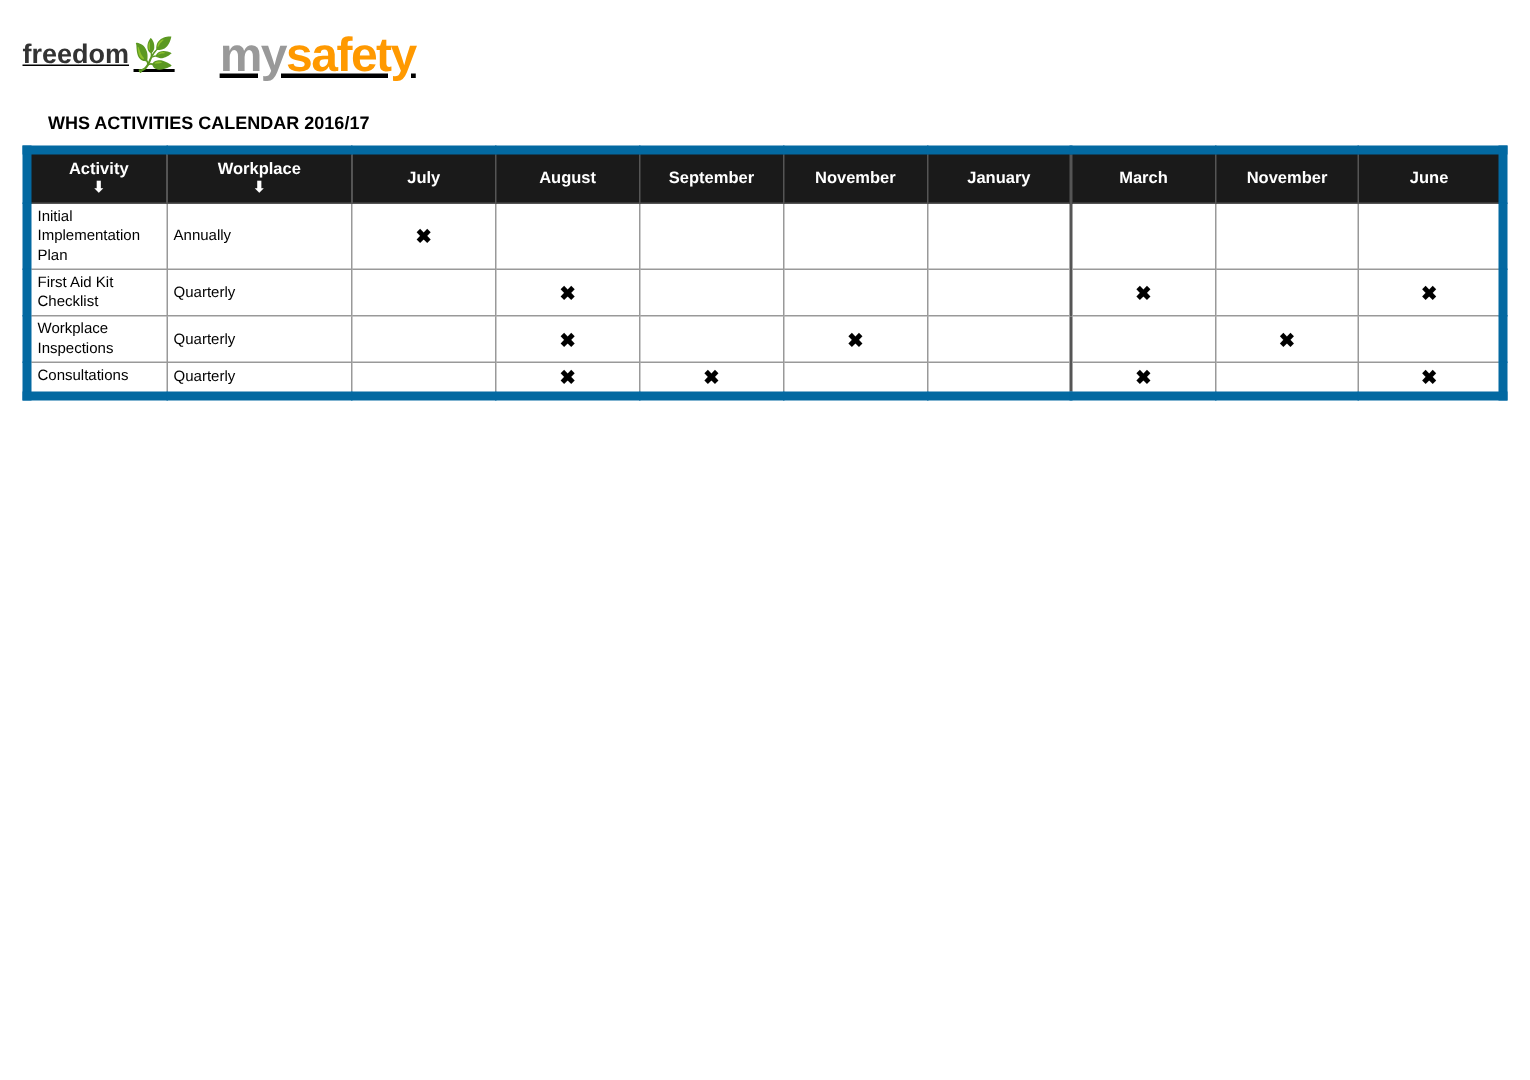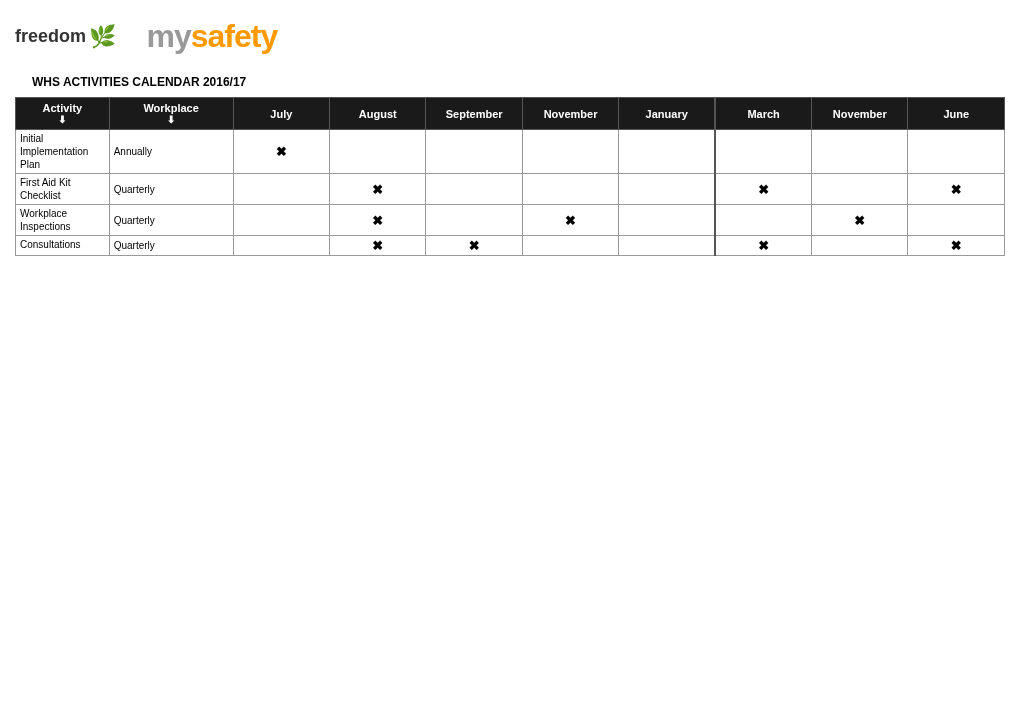--- a/index.html
+++ b/index.html
@@ -11,20 +11,21 @@
       min-height: 720px;
       padding: 10px 15px;
     }
 
     
     .header {
       display: flex;
       gap: 30px;
       margin-bottom: 12px;
       padding: 8px 0;
+      text-decoration: underline;
     }
     .logo-freedom {
       font-size: 18px;
       font-weight: bold;
       color: #333;
       display: flex;
       align-items: center;
       gap: 3px;
     }
     .logo-freedom span.leaf {
@@ -46,21 +47,21 @@
       font-weight: bold;
       margin-bottom: 8px;
       color: #000;
       margin-left: 17px;
     }
 
     
     .cal-table {
       width: 100%;
       border-collapse: collapse;
-      border: 1px solid #0369a1;
+      border: 6px solid #0369a1;
     }
 
     .cal-table th, .cal-table td {
       border: 1px solid #999;
       padding: 2px 4px;
       vertical-align: top;
     }
 
     
     .cal-table thead tr {

